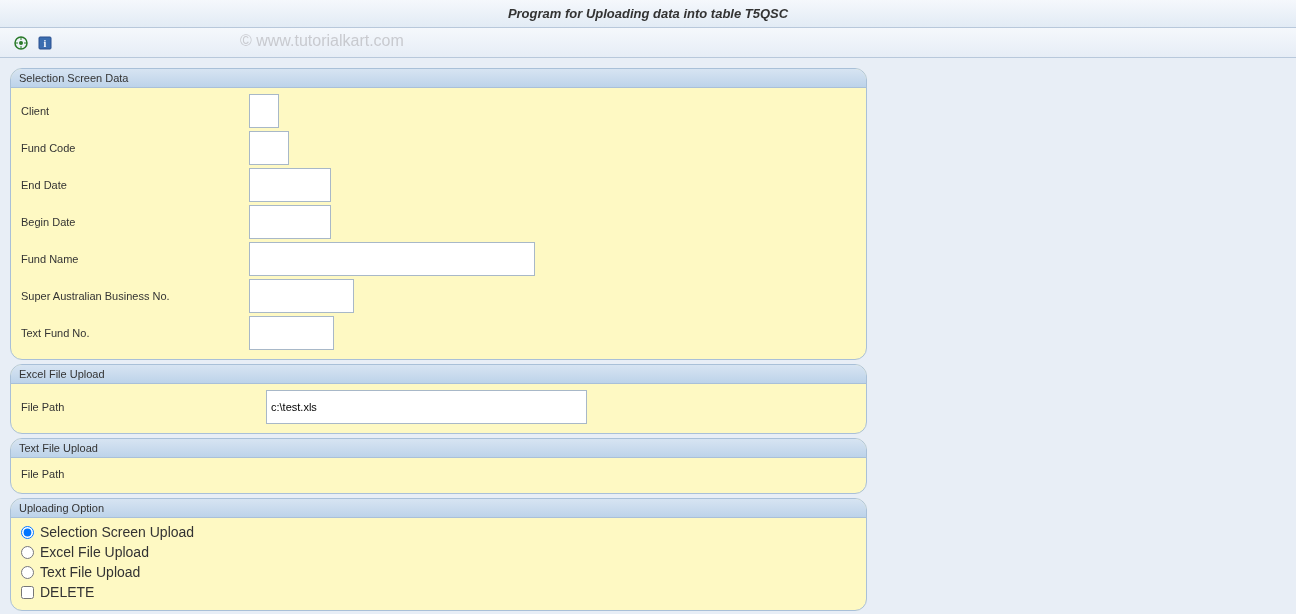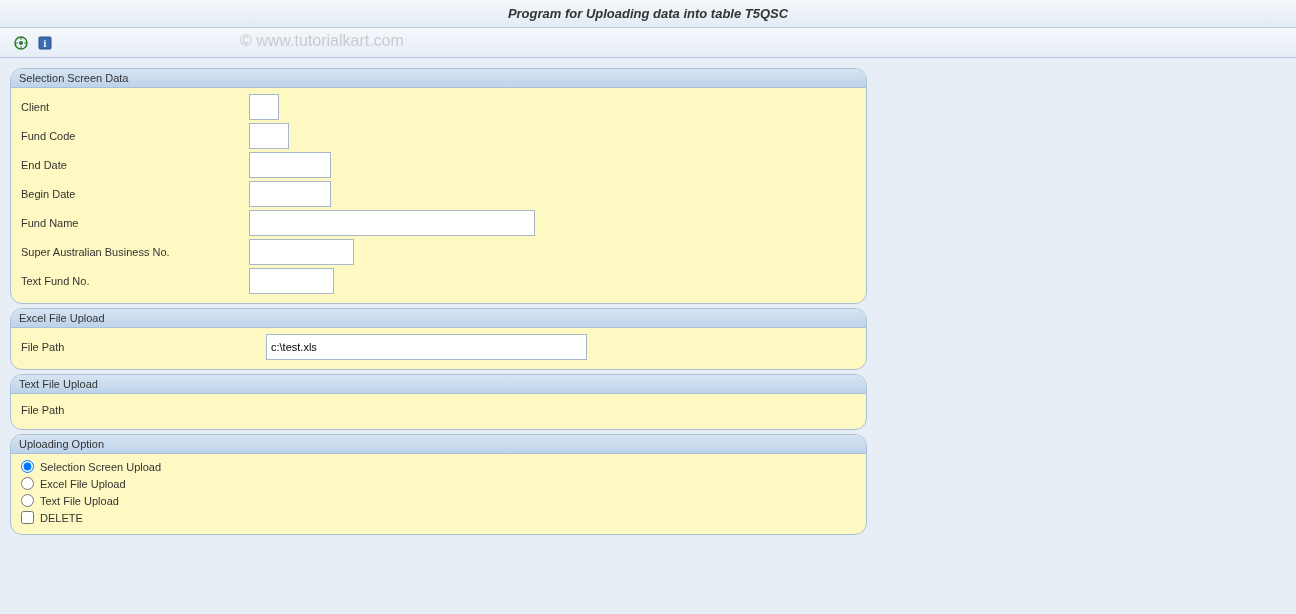--- a/index.html
+++ b/index.html
@@ -82,21 +82,21 @@
     }
     .form-label {
       width: 230px;
       font-size: 11px;
       color: #333;
       padding-left: 2px;
     }
     .form-input {
       border: 1px solid #a8b8c8;
       background: #fff;
-      height: 26px;
+      height: 34px;
       padding: 1px 4px;
       font-size: 11px;
       font-family: Arial, sans-serif;
     }
     .w-tiny { width: 30px; }
     .w-small { width: 40px; }
     .w-date { width: 82px; }
     .w-med { width: 105px; }
     .w-med2 { width: 85px; }
     .w-long { width: 286px; }
@@ -105,21 +105,21 @@
     .radio-row, .check-row {
       display: flex;
       align-items: center;
       margin-bottom: 4px;
       padding-left: 2px;
     }
     .radio-row input, .check-row input {
       margin-right: 6px;
     }
     .radio-row label, .check-row label {
-      font-size: 11px;
+      font-size: 14px;
       color: #333;
     }
     input[type="radio"], input[type="checkbox"] {
       width: 13px;
       height: 13px;
     }
   </style>
 </head>
 <body>
 

